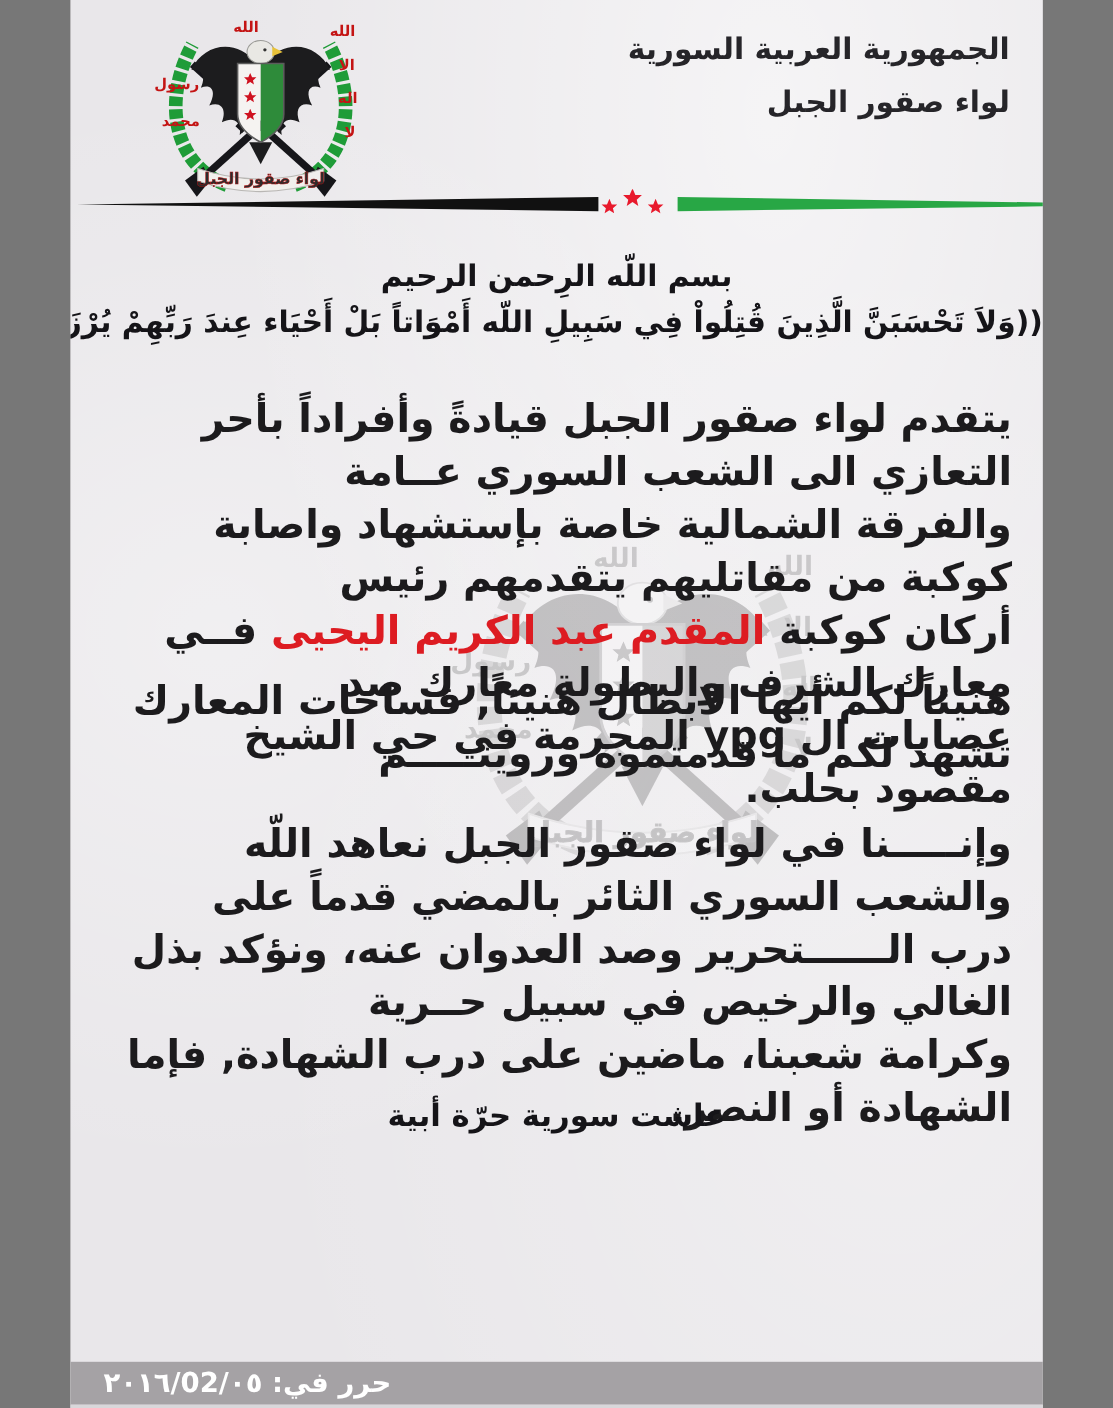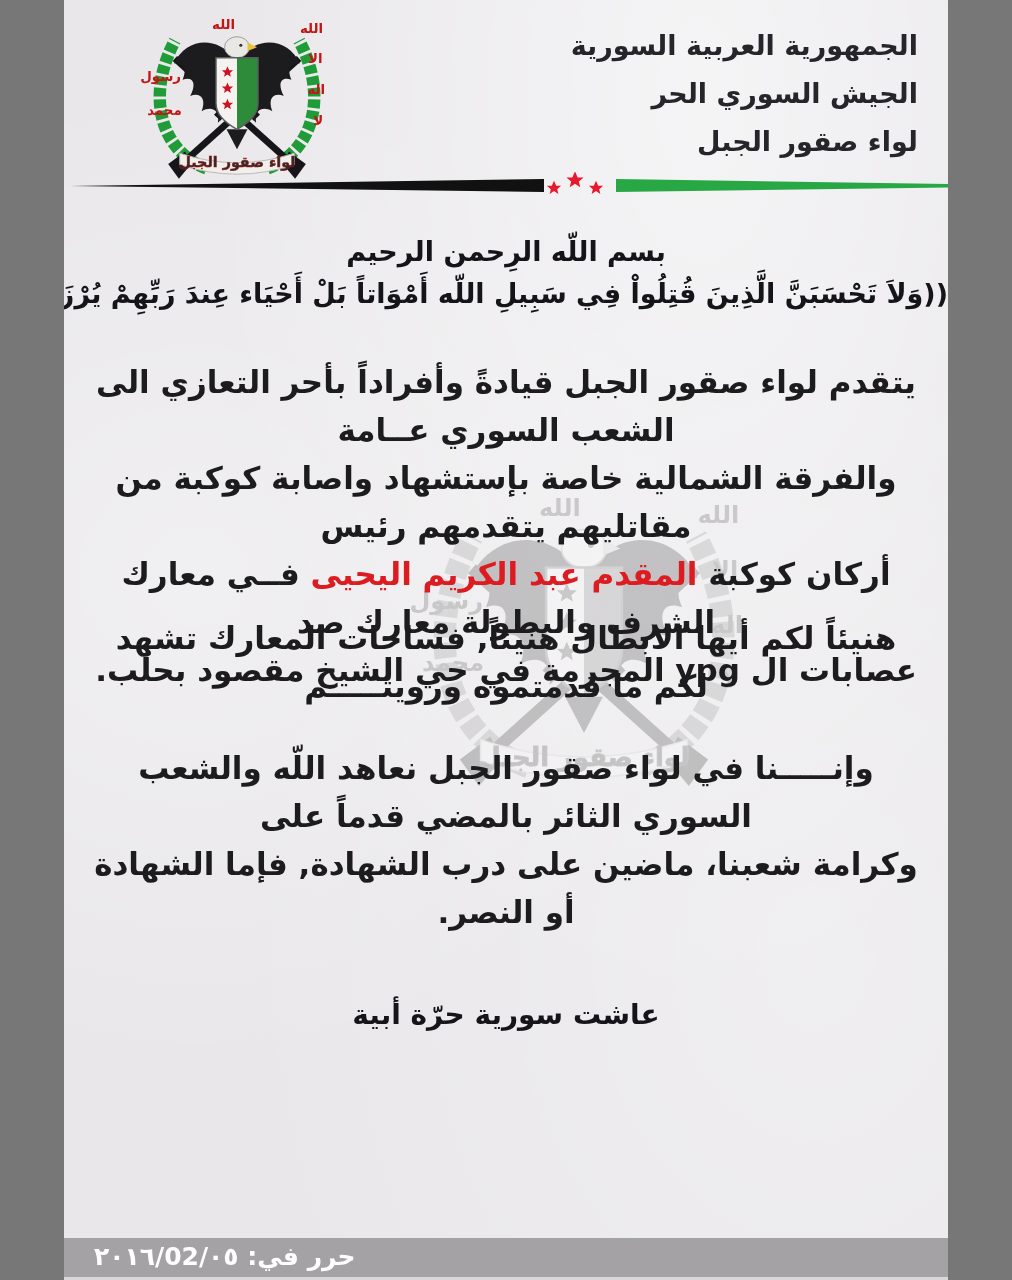--- a/index.html
+++ b/index.html
@@ -23,21 +23,21 @@
   .emblem-main{left:68px;top:8px;}
   
   .divider{left:0;top:172px;}
   
   .center-line{left:0;right:0;text-align:center;direction:rtl;font-weight:bold;color:#151418;white-space:nowrap;}
   .bismillah{top:236px;font-size:27px;}
   .verse{top:278px;font-size:27px;}
   
   .watermark{left:285px;top:478px;width:470px;height:310px;filter:grayscale(1) brightness(1.12);opacity:.22;}
   
-  .para{right:28px;left:28px;direction:rtl;text-align:center;font-weight:bold;font-size:31px;line-height:48px;color:#1c1b1d;}
+  .para{right:28px;left:28px;direction:rtl;text-align:right;font-weight:bold;font-size:36px;line-height:48px;color:#1c1b1d;}
   .p1{top:358px;}
   .p2{top:614px;}
   .p3{top:744px;}
   .red-name{color:#dd1c22;}
   .closing{top:998px;font-size:28px;text-align:center;}
   
   .footer-bar{left:0;top:1238px;width:1012px;height:39px;background:#a5a2a5;}
   .footer-strip{left:0;top:1277px;width:1012px;height:3px;background:#d9d7da;}
   .footer-date{left:30px;top:1242px;direction:rtl;color:#ffffff;font-size:25px;font-weight:bold;letter-spacing:0;}
   .red-accent-bar{left:1004px;top:1130px;width:7px;height:150px;background:#ee1212;}
@@ -110,21 +110,20 @@
 </svg>
 
 <div class="page">
 
   <svg class="abs emblem-main" width="210" height="172" viewBox="0 0 220 180">
     <use href="#emblem-symbol"></use>
   </svg>
 
   <div class="abs hdr-text">
     <div>الجمهورية العربية السورية</div>
-    <div>الجيش السوري الحر</div>
     <div>لواء صقور الجبل</div>
   </div>
 
   <svg class="abs divider" width="1012" height="28" viewBox="0 0 1012 28">
     <polygon points="6,14 480,7 480,20" fill="#111111"></polygon>
     <polygon points="552,7 552,20 1006,14" fill="#28a745"></polygon>
     <g fill="#e8192c">
       <use href="#star" transform="translate(490,16) scale(1.45)"></use>
       <use href="#star" transform="translate(511,8) scale(1.75)"></use>
       <use href="#star" transform="translate(532,16) scale(1.45)"></use>
@@ -146,20 +145,21 @@
     <div><span>أركان كوكبة </span><span class="red-name">المقدم عبد الكريم اليحيى</span><span> فــي معارك الشرف والبطولة معارك صد</span></div>
     <div>عصابات ال ypg المجرمة في حي الشيخ مقصود بحلب.</div>
   </div>
 
   <div class="abs para p2">
     <div>هنيئاً لكم أيها الابطال هنيئاً, فساحات المعارك تشهد لكم ما قدمتموه ورويتـــــم</div>
   </div>
 
   <div class="abs para p3">
     <div>وإنـــــنا في لواء صقور الجبل نعاهد اللّه والشعب السوري الثائر بالمضي قدماً على</div>
+    <div>درب الــــــتحرير  وصد العدوان عنه، ونؤكد بذل الغالي والرخيص في سبيل حــرية</div>
     <div>وكرامة شعبنا، ماضين على درب الشهادة, فإما الشهادة أو النصر.</div>
   </div>
 
   <div class="abs center-line closing">عاشت سورية حرّة أبية</div>
 
   <div class="abs footer-bar"></div>
   <div class="abs footer-date">حرر في: ٢٠١٦/02/٠٥</div>
   <div class="abs footer-strip"></div>
   <div class="abs red-accent-bar"></div>
 

